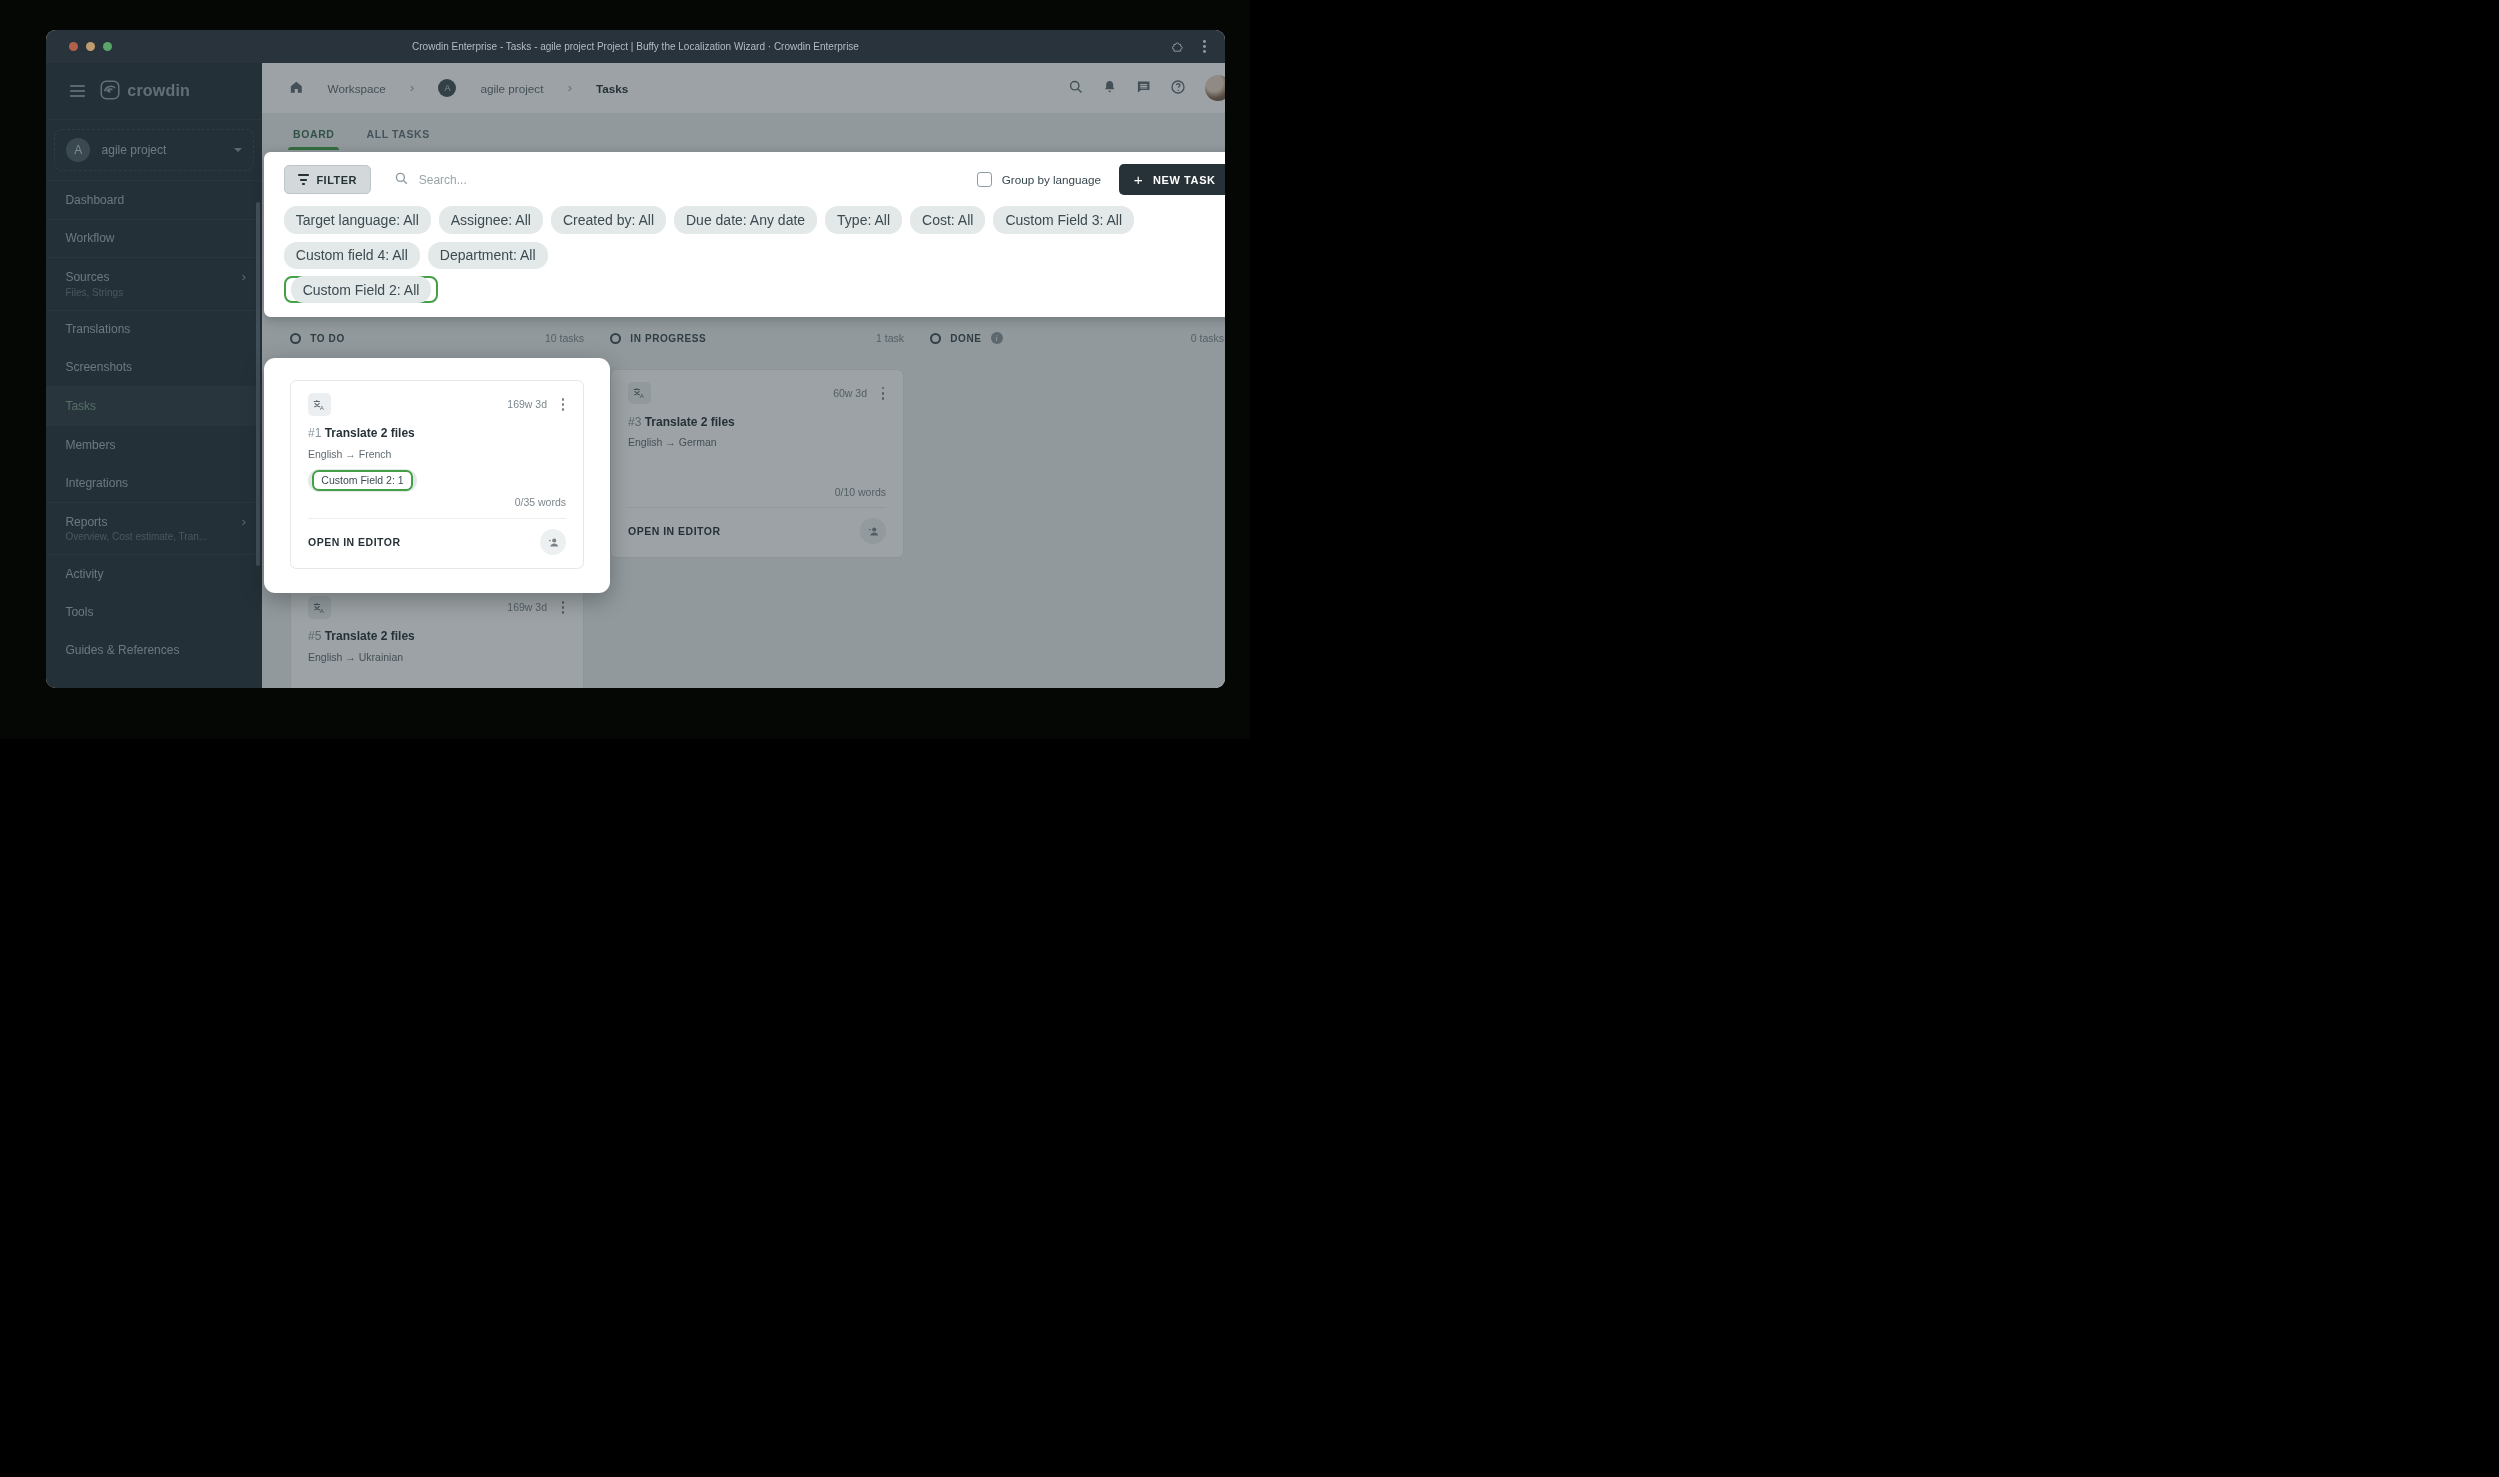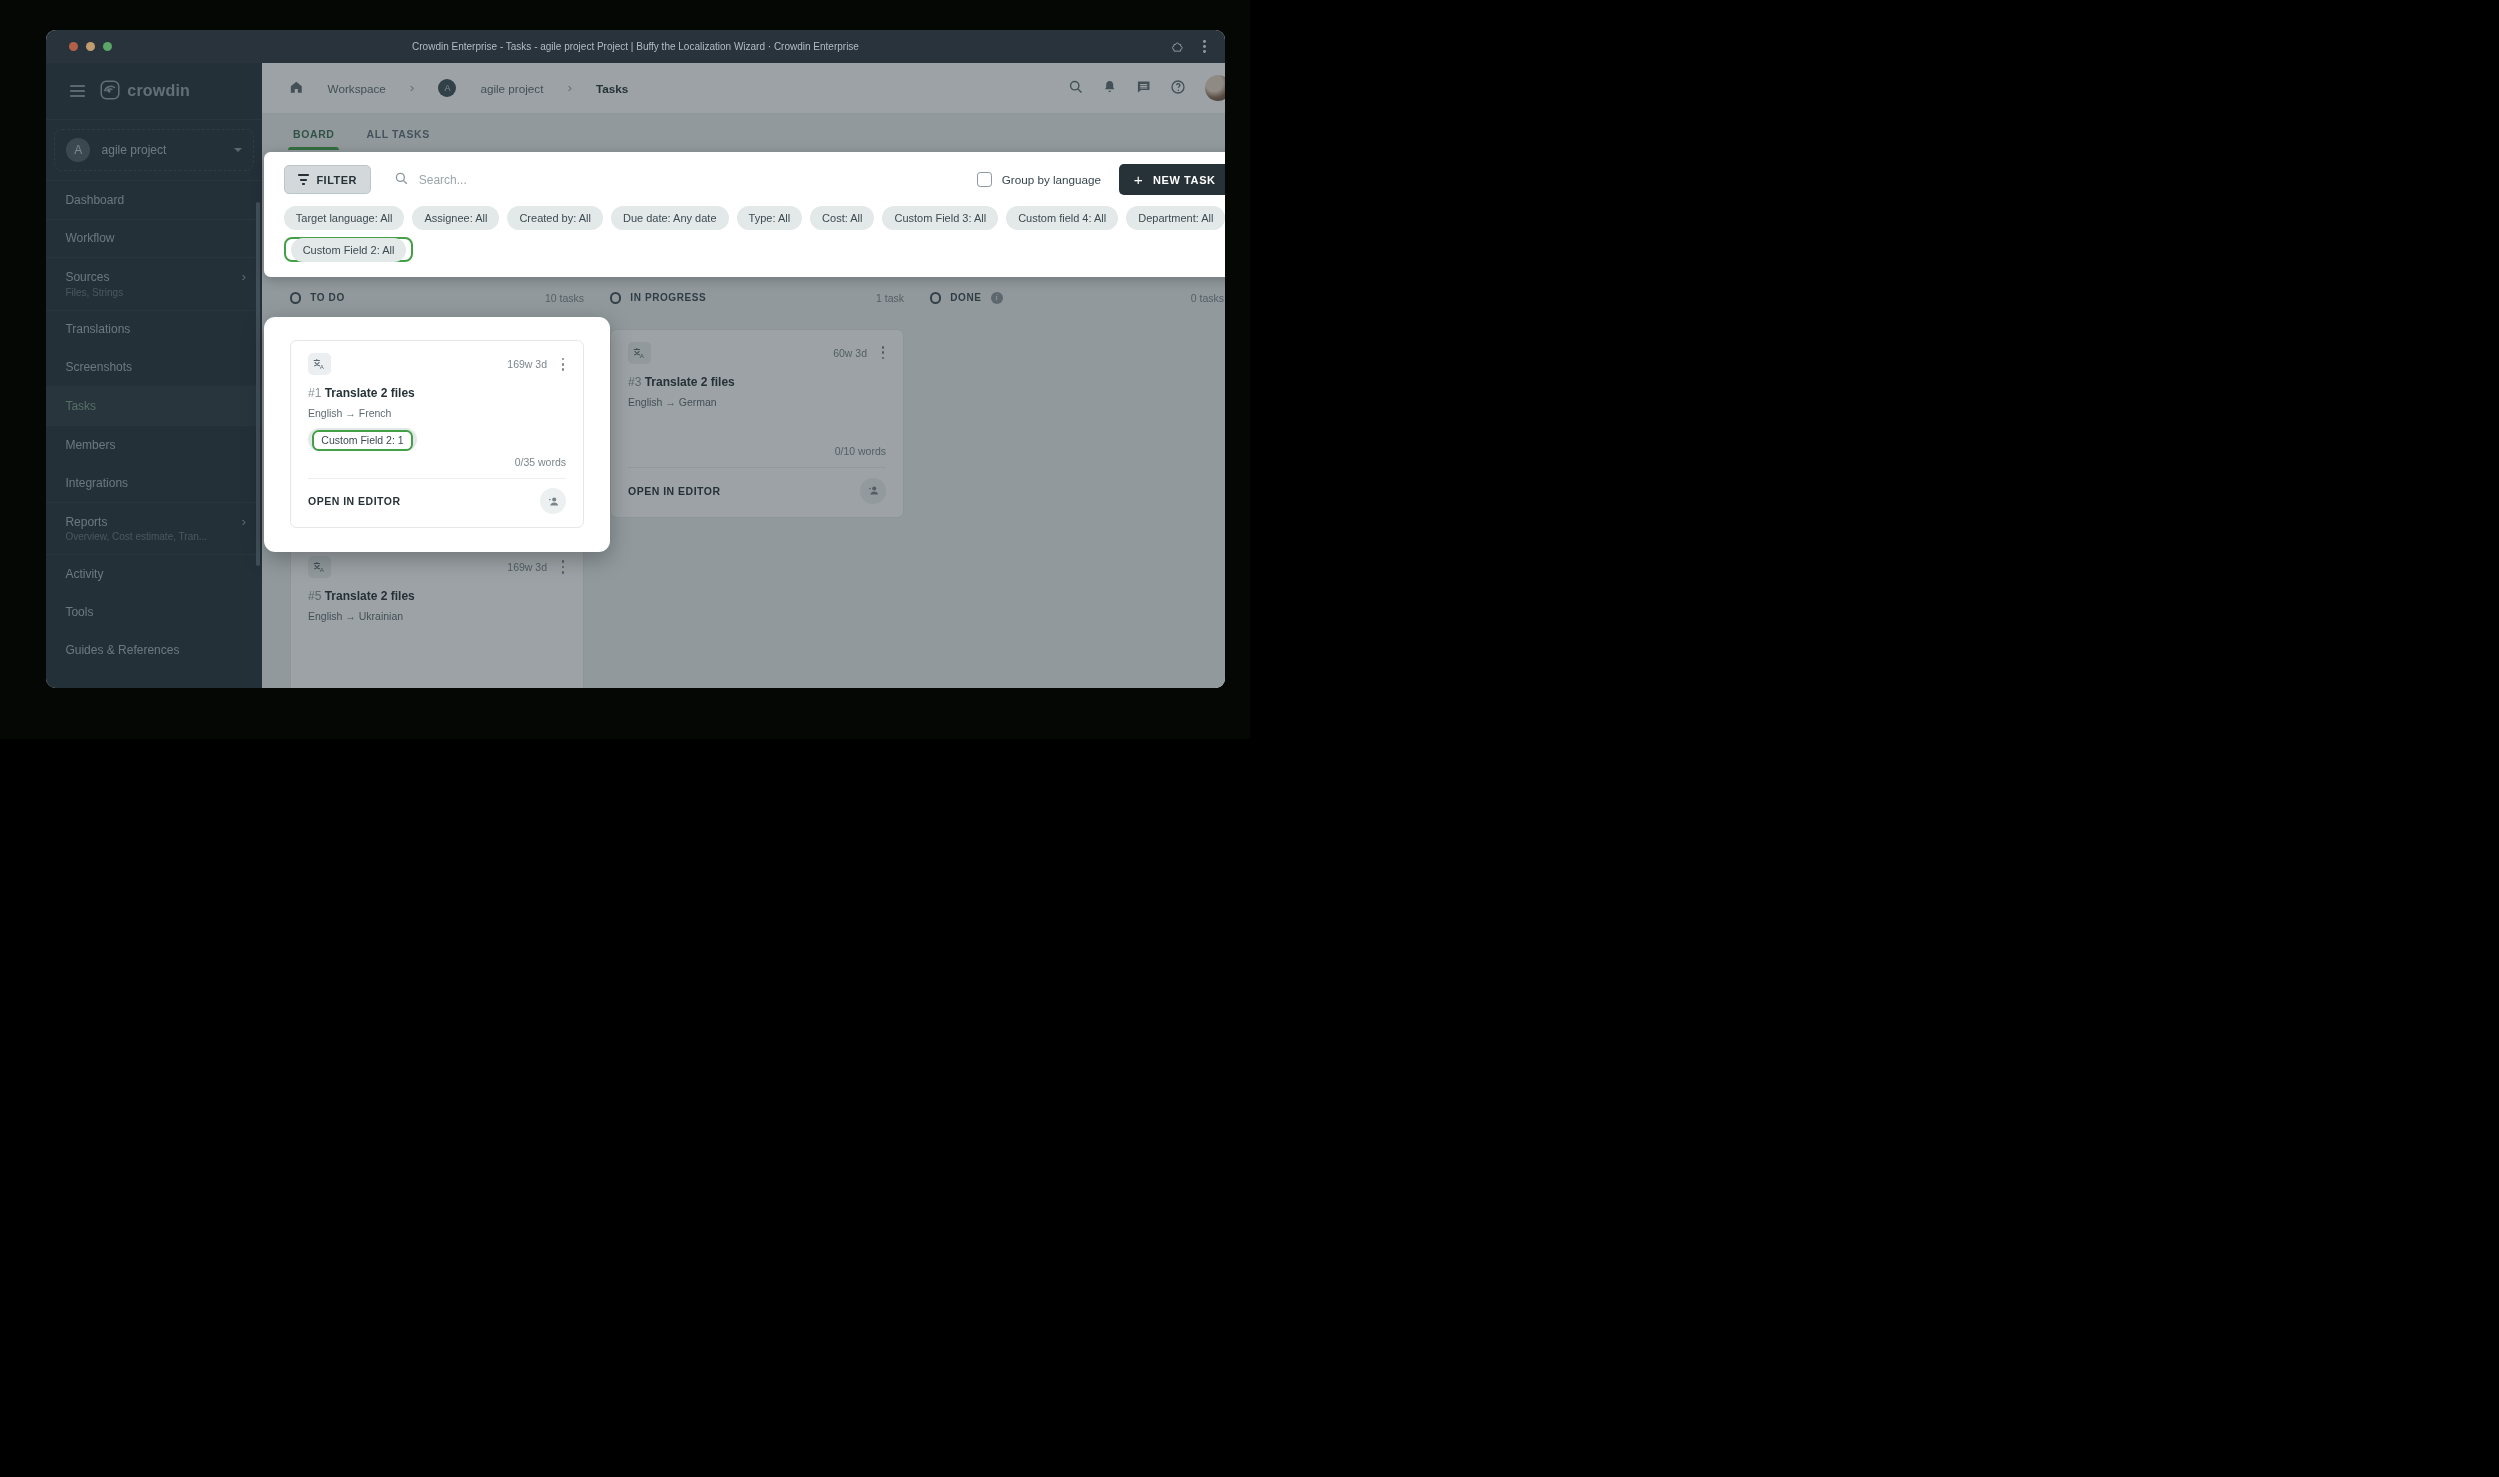--- a/index.html
+++ b/index.html
@@ -83,21 +83,21 @@
   .search-input { border:none; outline:none; font-size:12px; color:#37474f; width:243px; background:transparent; }
   .search-input::placeholder { color:#9aa5aa; }
   .group-lang { display:flex; align-items:center; gap:9.7px; margin-right:18px; cursor:pointer; }
   .checkbox { width:15.4px; height:15.4px; border:1.6px solid #8b989e; border-radius:3.2px; background:#fff; }
   .group-lang-label { font-size:11.7px; color:#37474f; }
   .new-task-btn { display:flex; align-items:center; gap:9.7px; background:#263238; color:#fff; border:none;
                   border-radius:4.9px; height:31px; padding:0 14.6px; font-size:11px; font-weight:bold;
                   letter-spacing:0.6px; cursor:pointer; }
   .plus-icon::before { content:"+"; font-size:15.4px; font-weight:normal; line-height:1; }
   .chip-row { display:flex; gap:8px; margin-top:12px; flex-wrap:wrap; }
-  .chip { background:#e3e8e8; border-radius:13px; padding:5.7px 12px; font-size:11px; color:#3c4b52; cursor:pointer; white-space:nowrap; }
+  .chip { background:#e3e8e8; border-radius:13px; padding:5.7px 12px; font-size:14px; color:#3c4b52; cursor:pointer; white-space:nowrap; }
   .chip-row2 { margin-top:7.3px; display:flex; }
   .spotlight-box { border:2.4px solid #43a047; border-radius:8px; background:#fff; padding:3.2px 4.9px; }
 
   
   .board { padding:0 28px; }
   .board-headers { display:grid; grid-template-columns:repeat(3,294px); gap:26px; margin-top:13px; }
   .col-header { display:flex; align-items:center; gap:9px; height:16px; }
   .status-circle { width:11.3px; height:11.3px; border:2px solid #3f4e56; border-radius:50%; flex:none; }
   .col-name { font-size:10px; font-weight:bold; letter-spacing:0.6px; color:#37474f; }
   .col-count { margin-left:auto; font-size:10.5px; color:#7b868c; }

